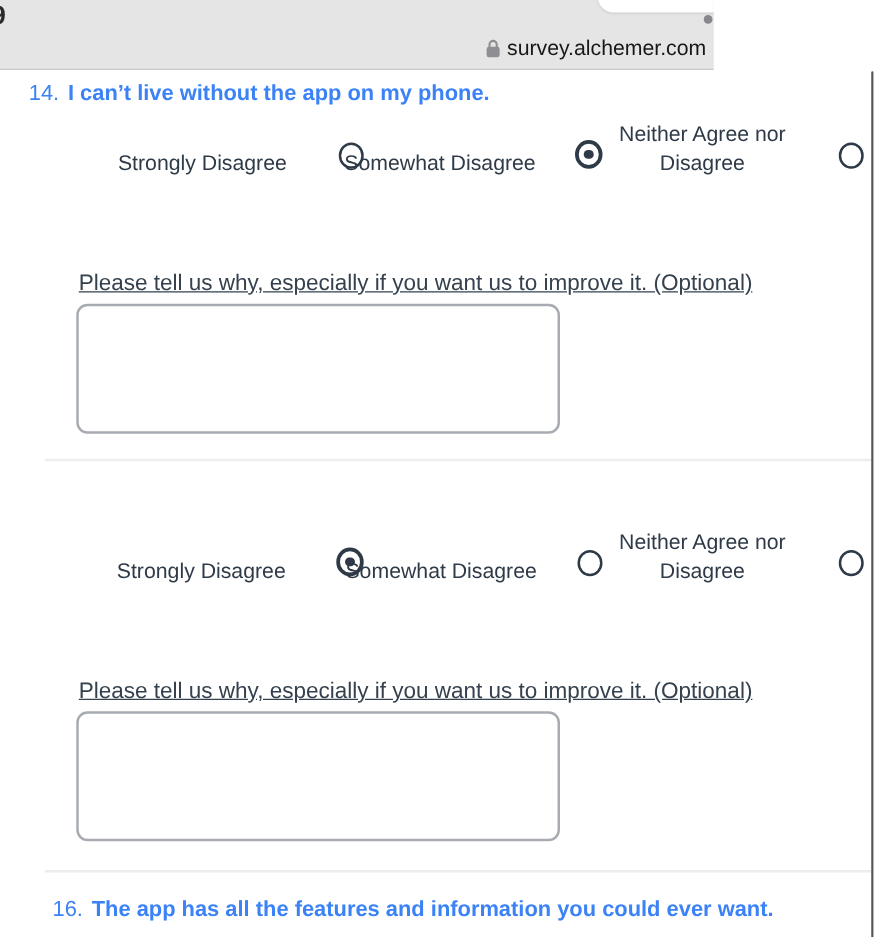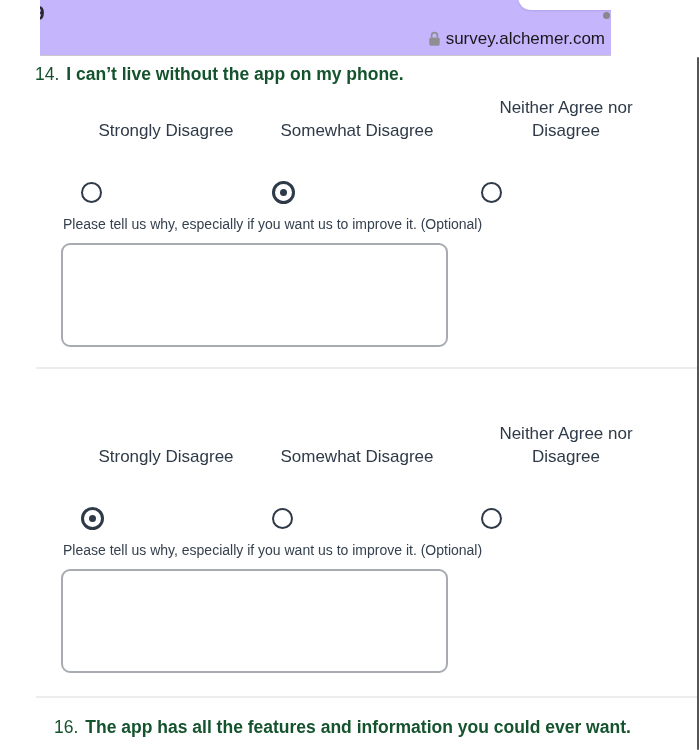--- a/index.html
+++ b/index.html
@@ -2,48 +2,48 @@
 <html><head>
 <meta charset="utf-8">
 <style>
   * { margin:0; padding:0; box-sizing:border-box; }
   html,body { width:699px; height:750px; overflow:hidden; background:#fff;
               font-family:"Liberation Sans", sans-serif; }
   #screen { position:relative; width:699px; height:750px; background:#ffffff; overflow:hidden; }
 
   
   .browser-bar { position:absolute; left:0; top:0; width:571px; height:56px;
-                 background:#c4b5fd; border-bottom:1px solid #c9c9cc; overflow:hidden;margin-left:40px; }
+                 background:#e5e5e5; border-bottom:1px solid #c9c9cc; overflow:hidden; }
   .status-time-partial { position:absolute; left:-7px; top:1px; font-size:21px; font-weight:700;
                          color:#2b2b2e; letter-spacing:0; }
   .tab-pill { position:absolute; left:478px; top:-16px; width:204px; height:26px;
               background:#ffffff; border-radius:13px; box-shadow:0 1px 2px rgba(0,0,0,0.10); }
   .dots { position:absolute; left:563px; top:12px; display:flex; gap:6px; }
   .dots i { width:7px; height:7px; border-radius:50%; background:#87878c; }
   .address { position:absolute; right:6px; top:29px; display:flex; align-items:center; gap:5px;
              font-size:17px; color:#18181a; }
   .lock { display:inline-block; line-height:0; }
 
   
-  .q-title { position:absolute; left:35px; font-size:17.5px; color:#14532d;text-align:right; }
+  .q-title { position:absolute; left:23px; font-size:17.5px; color:#3b82f6;text-align:right; }
   .q-title .num { font-weight:400; margin-right:7px; }
   .q-title .txt { font-weight:700; }
 
   .options-row { position:absolute; left:0; width:699px; height:90px; }
-  .opt-col { position:absolute; width:210px; display:flex; flex-direction:column; align-items:flex-start;gap:28px; }
+  .opt-col { position:absolute; width:210px; display:flex; flex-direction:row; align-items:center;gap:28px; }
   .opt-col.c0 { left:81px; }  .opt-col.c1 { left:272px; }  .opt-col.c2 { left:481px; }
   .opt-label { height:48px; width:170px; display:flex; flex-direction:column; justify-content:flex-end;
                text-align:center; font-size:17px; line-height:23px; color:#2e3a47; }
   .radio { margin-top:12px; width:21px; height:21px; border:2px solid #2e3a47; border-radius:50%;
            background:#fff; position:relative; cursor:pointer; }
   .radio.selected { width:23px; height:23px; border-width:3.5px; margin-top:11px; }
   .radio.selected::after { content:""; position:absolute; inset:0; margin:auto; width:7.5px; height:7.5px;
                            border-radius:50%; background:#2e3a47; }
 
-  .comment-label { position:absolute; left:63px; font-size:14px; color:#35414e; }
+  .comment-label { position:absolute; left:63px; font-size:18px; color:#35414e;text-decoration:underline; }
   .comment-box { position:absolute; left:61px; width:387px; height:104px; background:#fff;
                  border:2px solid #a8acb2; border-radius:9px; resize:none; outline:none;
                  font-family:"Liberation Sans", sans-serif; font-size:16px; color:#2e3a47; padding:8px; }
   .divider { position:absolute; left:36px; right:0; height:2px; background:#ededee; }
 
   
   #q14-title { top:64px; }
   #q14-options { top:94px; }
   #q14-comment-label { top:216px; }
   #q14-comment { top:243px; }

